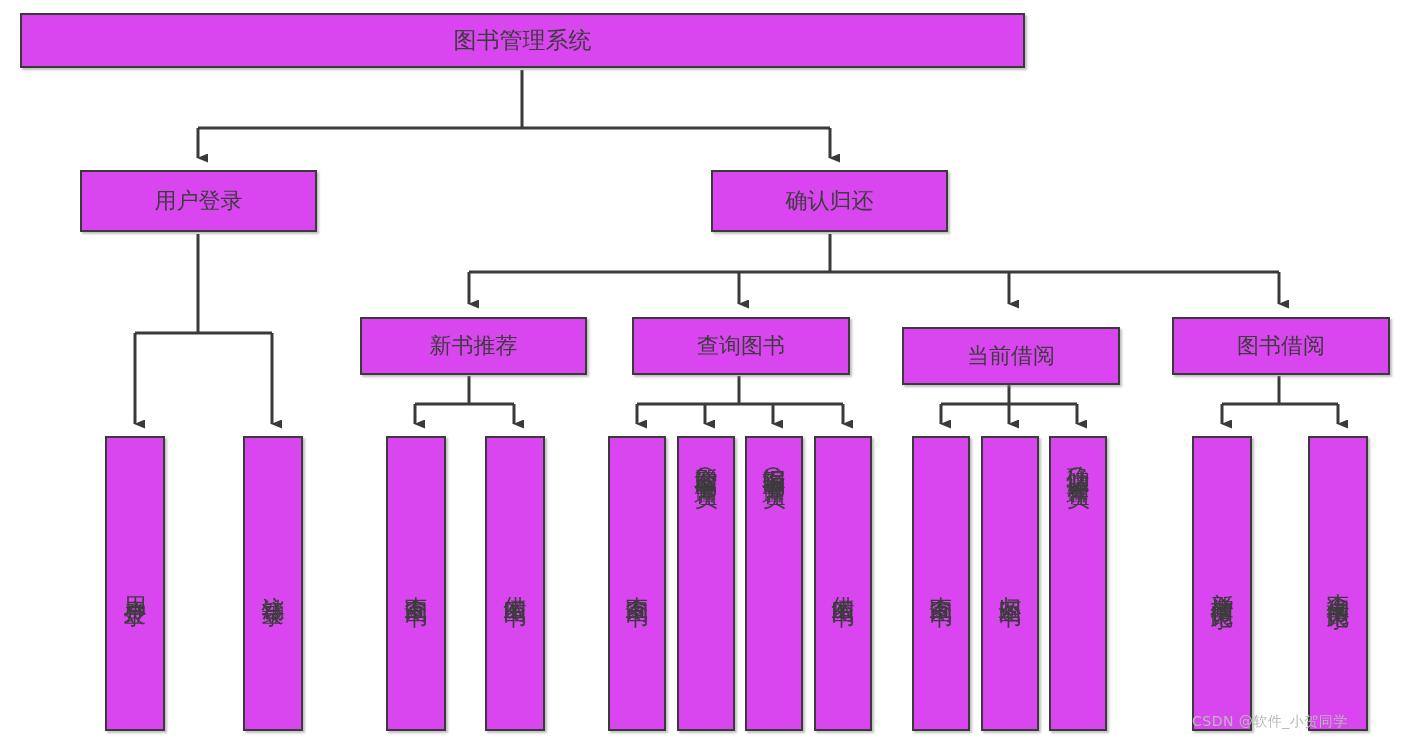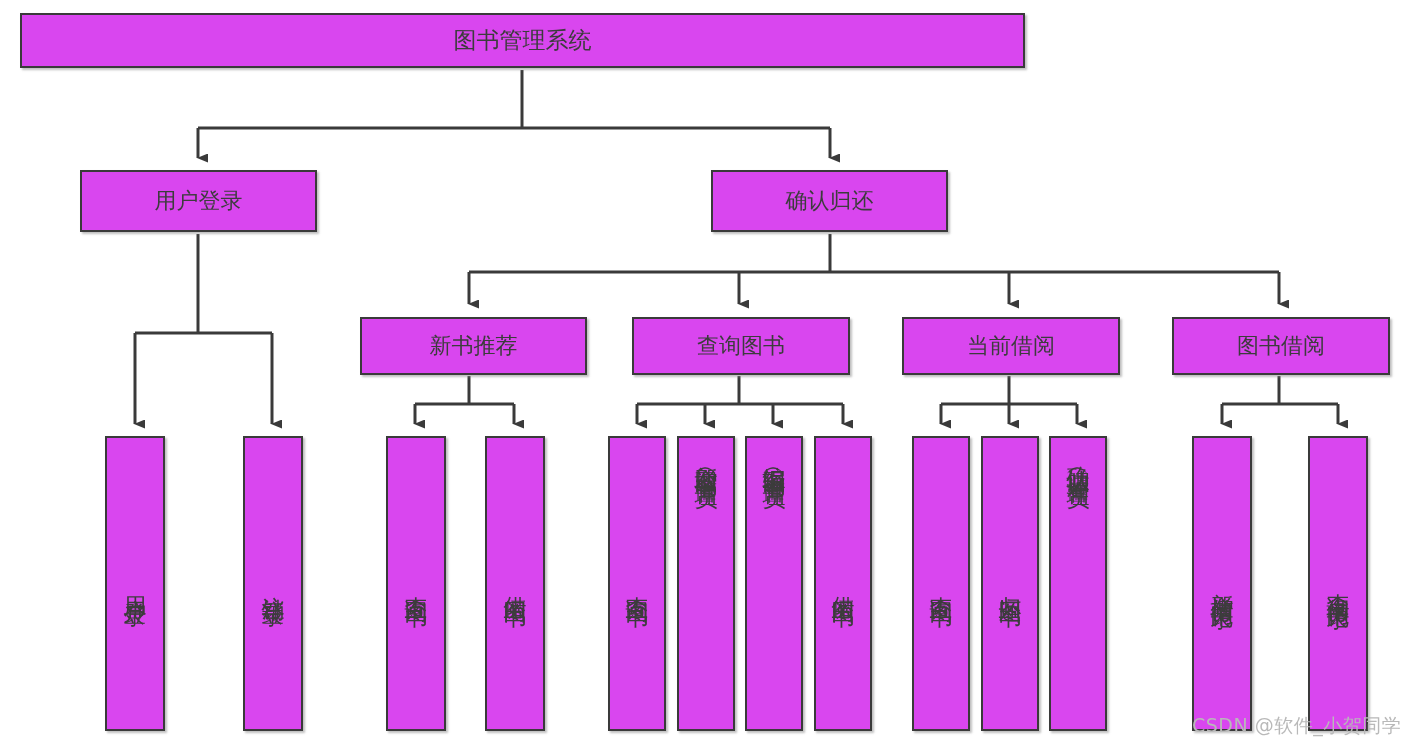--- a/index.html
+++ b/index.html
@@ -67,21 +67,21 @@
   .node.level-leaf .node-label {
     writing-mode: vertical-rl;
     text-orientation: upright;
     font-size: 23px;
     letter-spacing: 3px;
     line-height: 1;
   }
   .watermark {
     position: absolute;
     color: #b9b9b9;
-    font-size: 19px;
+    font-size: 14px;
     letter-spacing: 0.5px;
     white-space: nowrap;
     user-select: none;
   }
 </style>
 </head>
 <body>
 
 <div id="diagram-canvas">
 
@@ -151,21 +151,21 @@
   </div>
 
   <div class="node level-2" style="left:360px; top:317px; width:227px; height:58px;">
     <span class="node-label">新书推荐</span>
   </div>
 
   <div class="node level-2" style="left:632px; top:317px; width:218px; height:58px;">
     <span class="node-label">查询图书</span>
   </div>
 
-  <div class="node level-2" style="left:902px; top:317px; width:218px; height:58px;align-items:center;">
+  <div class="node level-2" style="left:902px; top:327px; width:218px; height:58px;align-items:center;">
     <span class="node-label">当前借阅</span>
   </div>
 
   <div class="node level-2" style="left:1172px; top:317px; width:218px; height:58px;">
     <span class="node-label">图书借阅</span>
   </div>
 
   <div class="node level-leaf centered" style="left:105px; top:436px; width:60px; height:295px;">
     <span class="node-label">用户登录</span>
   </div>

